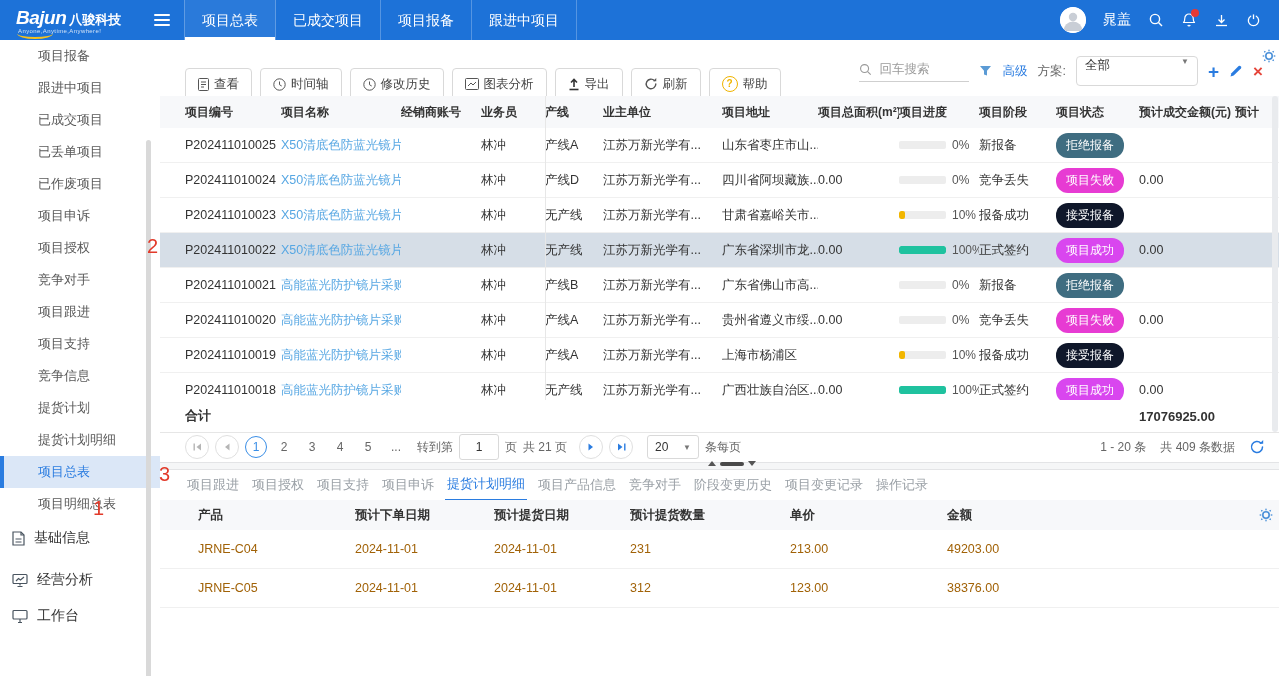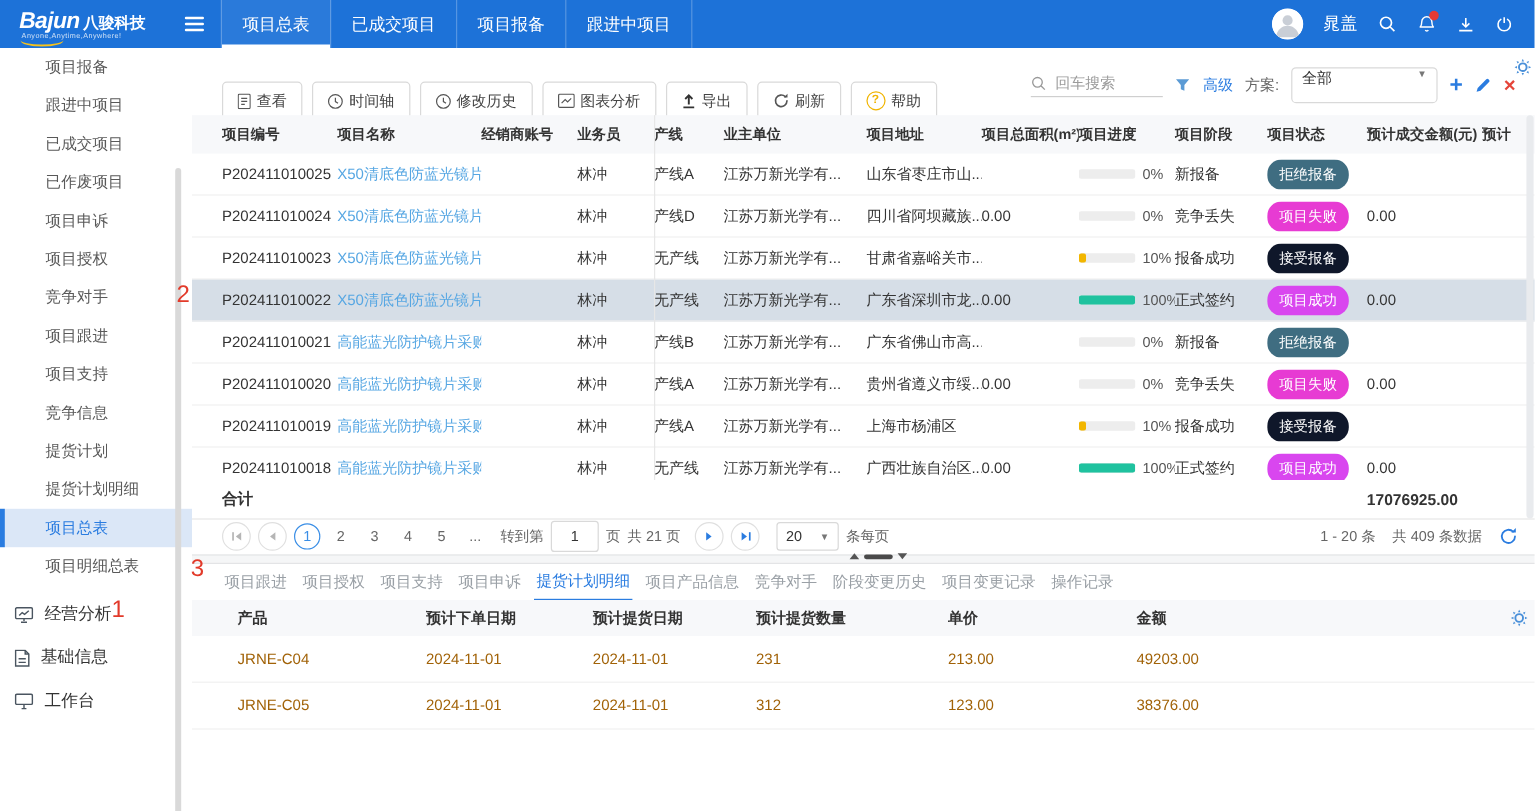--- a/index.html
+++ b/index.html
@@ -29,21 +29,21 @@
   .sitem{height:32px;line-height:32px;padding-left:38px;font-size:13px;color:#595959;cursor:pointer;white-space:nowrap;}
   .sitem.active{background:#dbe7f7;color:#2a7ce0;border-left:4px solid #2a7ce0;padding-left:34px;}
   .sscroll{position:absolute;left:146px;top:100px;width:5px;height:566px;background:#d9d9d9;border-radius:3px;}
   
   .main{position:absolute;left:160px;top:40px;width:1119px;height:636px;background:#fff;}
   
   .toolbar{position:absolute;left:25px;top:28px;display:flex;gap:8px;}
   .tbtn{height:30px;display:flex;align-items:center;gap:5px;padding:0 12px;border:1px solid #d9d9d9;border-radius:4px;background:#fff;font-size:12.5px;color:#444;cursor:pointer;white-space:nowrap;}
   .help-c{width:14px;height:14px;border-radius:50%;border:1.5px solid #f0b400;color:#f0b400;font-size:10px;font-weight:bold;line-height:14px;text-align:center;}
   .tool-right{position:absolute;right:16px;top:16px;display:flex;align-items:center;gap:10px;}
-  .searchbox{display:flex;align-items:center;gap:5px;border-bottom:1px solid #cfcfcf;padding-bottom:3px;width:110px;}
+  .searchbox{display:flex;align-items:center;gap:5px;border-bottom:1px solid #cfcfcf;padding-bottom:3px;width:110px;font-family:Liberation Serif, serif;}
   .searchbox input{border:none;outline:none;width:85px;font-size:12.5px;color:#333;font-family:inherit;}
   .searchbox input::placeholder{color:#9b9b9b;}
   .adv{color:#2a7ce0;font-size:12.5px;cursor:pointer;}
   .scheme-lb{color:#666;font-size:12.5px;}
   .selbox{width:104px;height:28px;border:1px solid #d9d9d9;border-radius:4px;display:flex;align-items:flex-start;justify-content:space-between;padding:0 8px;font-size:12.5px;color:#333;cursor:pointer;}
   .caret{font-size:8px;color:#777;}
   .plus{color:#2a7ce0;font-size:19px;font-weight:bold;line-height:1;cursor:pointer;}
   .xdel{color:#e5453a;font-size:17px;font-weight:bold;line-height:1;cursor:pointer;}
   
   .grid-main{display:grid;grid-template-columns:96px 120px 80px 64px 58px 119px 96px 81px 80px 77px 83px 96px minmax(0,1fr);align-items:center;padding-left:25px;}
@@ -149,46 +149,47 @@
             <path d="M5 3.4a5.5 5.5 0 1 0 6 0" fill="none" stroke="#fff" stroke-width="1.4" stroke-linecap="round"></path>
           </svg>
       </span>
     </div>
   </div>
 
   <div class="sidebar">
     <div class="sitem">项目报备</div>
     <div class="sitem">跟进中项目</div>
     <div class="sitem">已成交项目</div>
+    <div class="sitem">已丢单项目</div>
     <div class="sitem">已作废项目</div>
     <div class="sitem">项目申诉</div>
     <div class="sitem">项目授权</div>
     <div class="sitem">竞争对手</div>
     <div class="sitem">项目跟进</div>
     <div class="sitem">项目支持</div>
     <div class="sitem">竞争信息</div>
     <div class="sitem">提货计划</div>
     <div class="sitem">提货计划明细</div>
     <div class="sitem active">项目总表</div>
     <div class="sitem">项目明细总表</div>
+    <div class="ssec">
+      <svg width="13" height="15" viewBox="0 0 13 15" fill="none" stroke="#4a5560" stroke-width="1.2">
+          <path d="M1 1h8l3 3v10H1Z"></path>
+          <path d="M9 1v3h3"></path>
+          <path d="M3.5 8h6M3.5 11h6"></path>
+        </svg>
+      <span>基础信息</span>
+    </div>
     <div class="ssec" style="margin-top:6px;">
       <svg width="16" height="15" viewBox="0 0 16 15" fill="none" stroke="#4a5560" stroke-width="1.2">
           <rect x="1" y="1.5" width="14" height="9" rx="1"></rect>
           <path d="M4 8l2.5-2.5 2 1.5L12 4"></path>
           <path d="M8 10.5v2M5.5 13.5h5"></path>
         </svg>
       <span>经营分析</span>
-    </div>
-    <div class="ssec">
-      <svg width="13" height="15" viewBox="0 0 13 15" fill="none" stroke="#4a5560" stroke-width="1.2">
-          <path d="M1 1h8l3 3v10H1Z"></path>
-          <path d="M9 1v3h3"></path>
-          <path d="M3.5 8h6M3.5 11h6"></path>
-        </svg>
-      <span>基础信息</span>
     </div>
     <div class="ssec">
       <svg width="16" height="15" viewBox="0 0 16 15" fill="none" stroke="#4a5560" stroke-width="1.2">
           <rect x="1" y="1.5" width="14" height="8.5" rx="1"></rect>
           <path d="M6 13.5h4M8 10v3.5"></path>
         </svg>
       <span>工作台</span>
     </div>
     <div class="sscroll"></div>
   </div>

